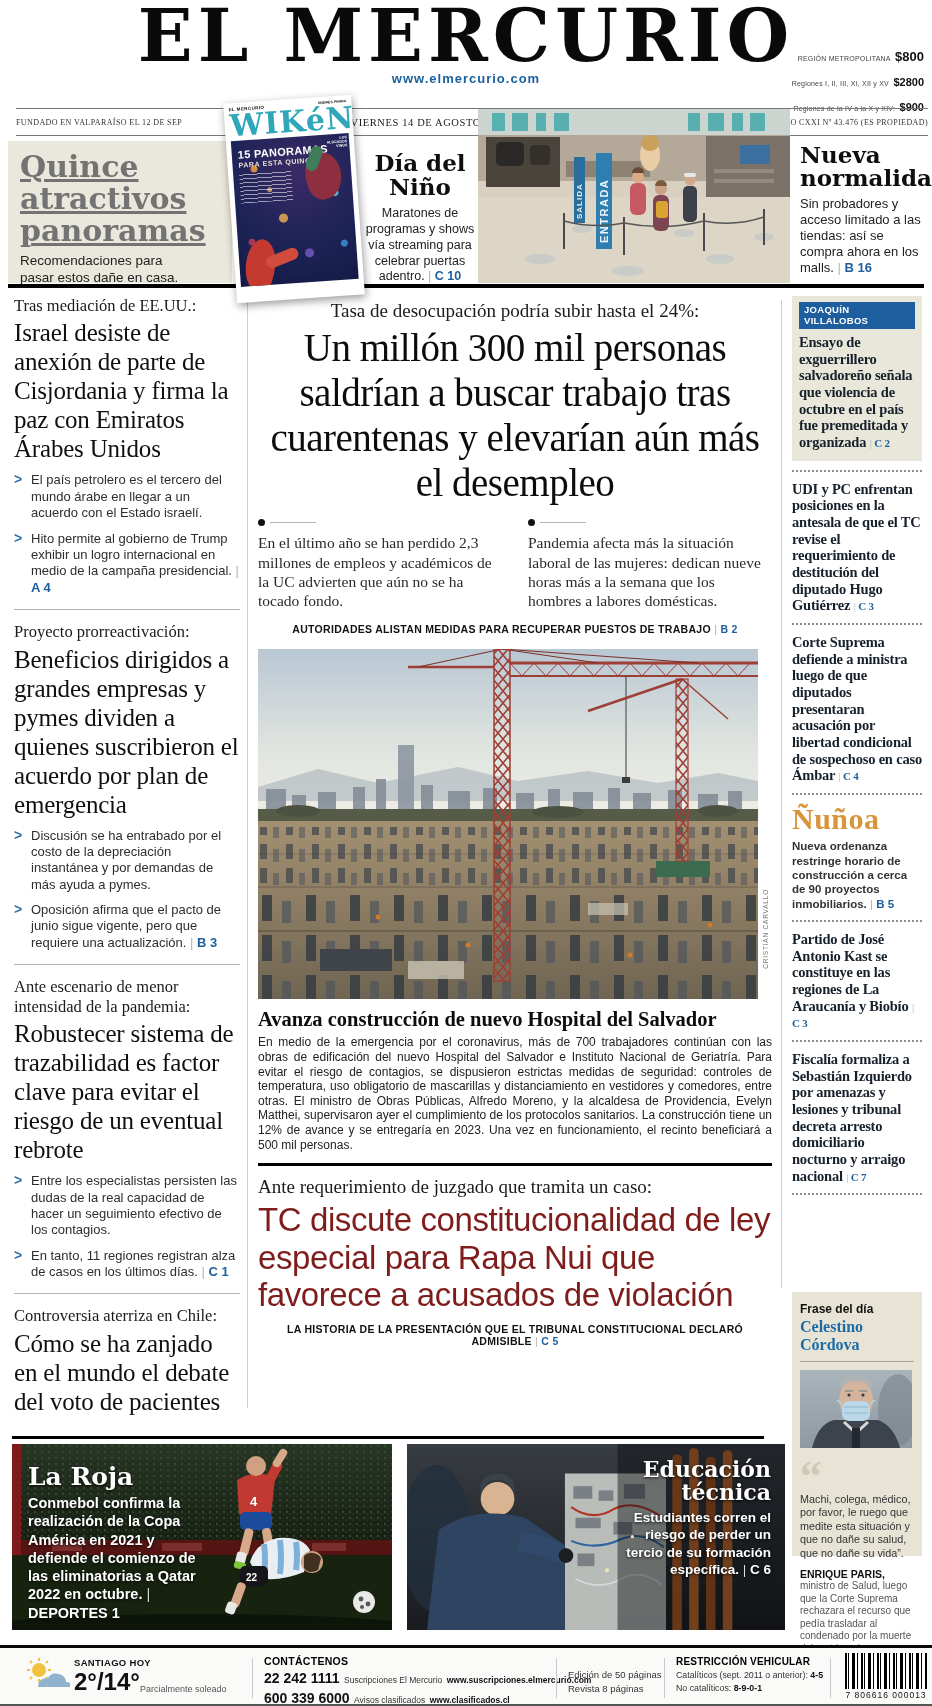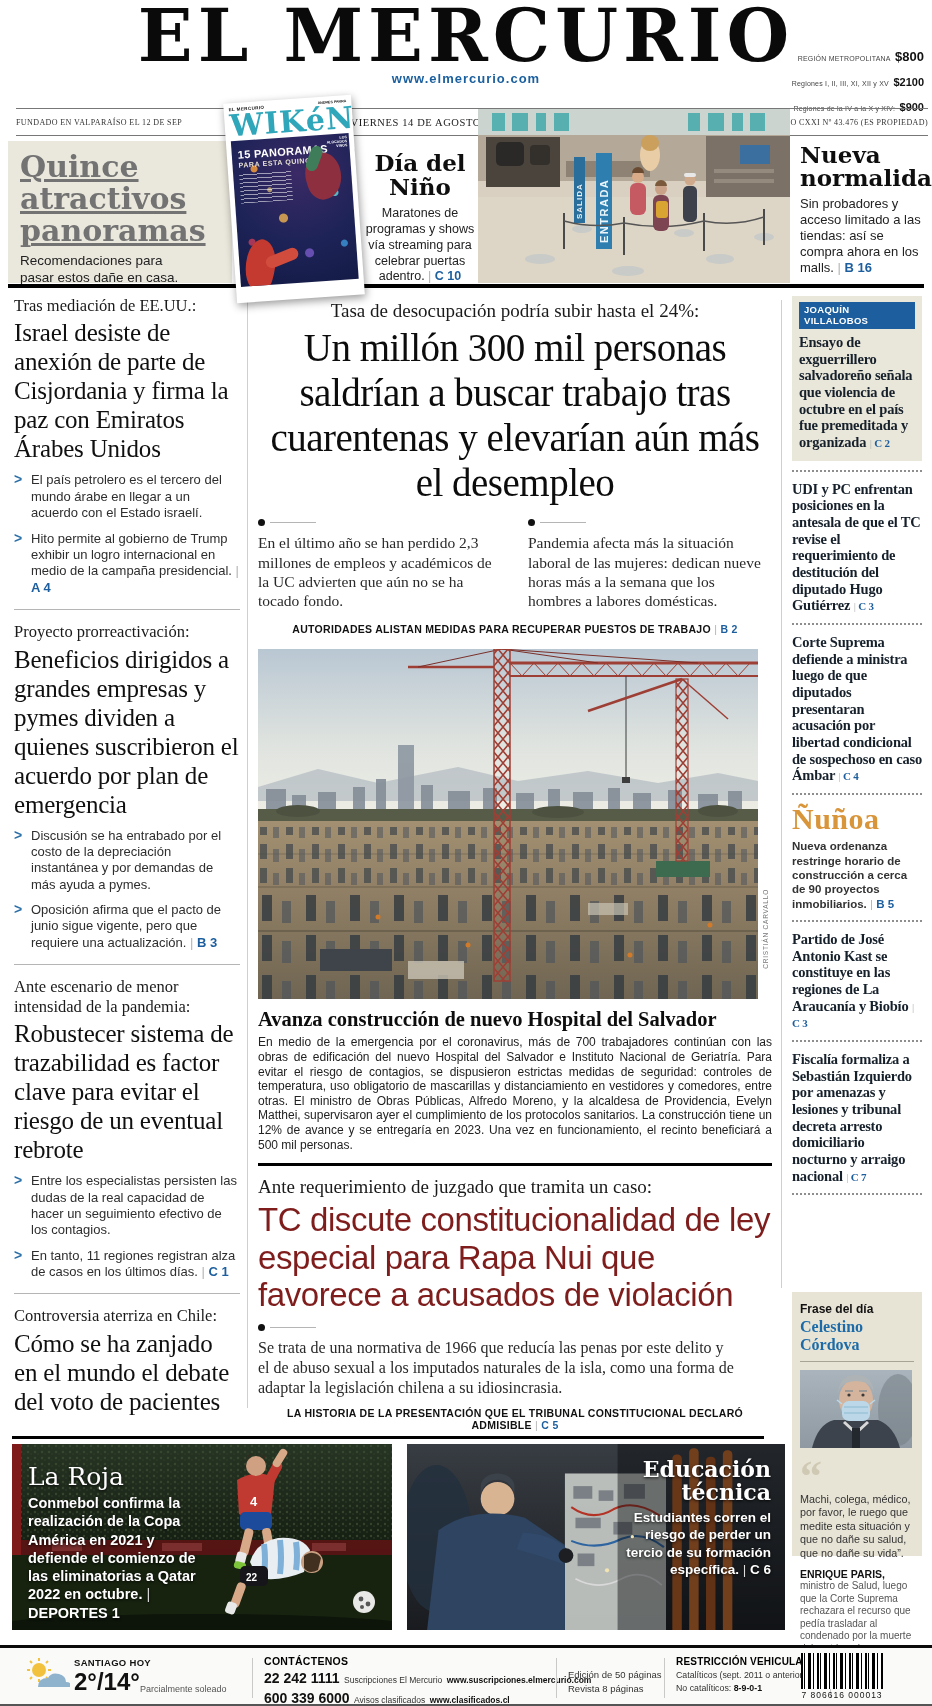--- a/index.html
+++ b/index.html
@@ -143,21 +143,21 @@
   .quote-info .pageb { font-weight:bold; color:#111; }
 
   
   .bottom-rule { left:12px; width:752px; top:1436px; height:3px; }
   .photo-box { position:absolute; top:1444px; height:186px; overflow:hidden; }
   .box-roja { left:12px; width:380px; }
   .box-edu { left:407px; width:378px; }
   .box-svg { position:absolute; inset:0; }
   .roja-txt { position:absolute; left:16px; top:18px; width:185px; color:#fff;
               text-shadow:0 1px 3px rgba(0,0,0,.85); }
-  .roja-title { font-family:"DejaVu Serif", serif; font-weight:normal; font-size:25px; }
+  .roja-title { font-family:"DejaVu Serif", serif; font-weight:bold; font-size:25px; }
   .roja-body { font-size:14.5px; font-weight:bold; line-height:1.26; margin-top:3px; }
   .wpage::before { content:"| "; color:#ddd; font-weight:normal; }
   .edu-txt { position:absolute; right:14px; top:14px; width:160px; color:#fff; text-align:right;
              text-shadow:0 1px 3px rgba(0,0,0,.85); }
   .edu-title { font-family:"DejaVu Serif", serif; font-weight:bold; font-size:22px; line-height:1.05; }
   .edu-body { font-size:13.5px; font-weight:bold; line-height:1.28; margin-top:5px; }
 
   
   .footer { position:absolute; left:0; top:1645px; width:932px; height:61px; background:#fafaf8;
             border-top:3px solid #0a0a0a; }
@@ -170,41 +170,41 @@
   .fc-title { font-size:10.5px; font-weight:bold; letter-spacing:.3px; }
   .fc-row { margin-top:2px; white-space:nowrap; }
   .fc-phone { font-size:14px; font-weight:bold; color:#111; }
   .fc-small { font-size:8.5px; color:#333; }
   .fc-url { font-size:8.5px; font-weight:bold; color:#111; }
   .f-edition { position:absolute; left:568px; top:20px; font-size:9.5px; color:#333; line-height:1.5; }
   .f-restr { position:absolute; left:676px; top:8px; }
   .fr-title { font-size:10px; font-weight:bold; letter-spacing:.2px; }
   .fr-line { font-size:8.8px; color:#333; margin-top:3px; }
   .fr-val { font-weight:bold; color:#111; }
-  .f-barcode { position:absolute; left:798px; top:5px; width:88px; text-align:center; }
+  .f-barcode { position:absolute; left:842px; top:5px; width:88px; text-align:center; }
   .barcode-bars { height:36px; margin:0 3px;
      background:repeating-linear-gradient(90deg,#000 0 2px,#fff 2px 3px,#000 3px 4px,#fff 4px 7px,#000 7px 10px,#fff 10px 12px,#000 12px 13px,#fff 13px 16px); }
   .barcode-num { font-size:8.5px; letter-spacing:1px; color:#111; margin-top:1px; }
 </style>
 </head>
 <body>
 
 <div class="page">
 
   <header class="masthead">
     <div class="mast-title">EL MERCURIO</div>
     <div class="mast-site">www.elmercurio.com</div>
     <div class="mast-prices">
       <div class="price-row">
         <span class="price-label">REGIÓN METROPOLITANA</span>
         <span class="price-val big">$800</span>
       </div>
       <div class="price-row">
         <span class="price-label">Regiones I, II, III, XI, XII y XV</span>
-        <span class="price-val">$2100</span>
+        <span class="price-val">$2800</span>
       </div>
       <div class="price-row">
         <span class="price-label">Regiones de la IV a la X y XIV:</span>
         <span class="price-val">$900</span>
       </div>
     </div>
   </header>
 
   <div class="dateline">
     <span class="dl">FUNDADO EN VALPARAÍSO EL 12 DE SEP</span>
@@ -447,27 +447,20 @@
       <span class="photo-credit">CRISTIÁN CARVALLO</span>
     </div>
 
     <div class="cap-title">Avanza construcción de nuevo Hospital del Salvador</div>
     <p class="cap-text">En medio de la emergencia por el coronavirus, más de 700 trabajadores continúan con las obras de edificación del nuevo Hospital del Salvador e Instituto Nacional de Geriatría. Para evitar el riesgo de contagios, se dispusieron estrictas medidas de seguridad: controles de temperatura, uso obligatorio de mascarillas y distanciamiento en vestidores y comedores, entre otras. El ministro de Obras Públicas, Alfredo Moreno, y la alcaldesa de Providencia, Evelyn Matthei, supervisaron ayer el cumplimiento de los protocolos sanitarios. La construcción tiene un 12% de avance y se entregaría en 2023. Una vez en funcionamiento, el recinto beneficiará a 500 mil personas.</p>
 
     <div class="tc-rule"></div>
 
     <div class="tc-kicker">Ante requerimiento de juzgado que tramita un caso:</div>
     <h1 class="tc-head">TC discute constitucionalidad de ley especial para Rapa Nui que favorece a acusados de violación</h1>
-    <div class="tc-deck">
-      <div class="deck-mark">
-          <span class="deck-dot"></span>
-          <span class="deck-line"></span>
-        </div>
-      <p>Se trata de una normativa de 1966 que reducía las penas por este delito y el de abuso sexual a los imputados naturales de la isla, como una forma de adaptar la legislación chilena a su idiosincrasia.</p>
-    </div>
     <div class="caps-line tc-caps"><span>LA HISTORIA DE LA PRESENTACIÓN QUE EL TRIBUNAL CONSTITUCIONAL DECLARÓ ADMISIBLE</span> <span class="pref">C 5</span></div>
   </main>
 
   <aside class="col-right">
     <div class="op-box">
       <span class="op-label">JOAQUÍN VILLALOBOS</span>
       <div class="brief"><span>Ensayo de exguerrillero salvadoreño señala que violencia de octubre en el país fue premeditada y organizada</span> <span class="pref">C 2</span></div>
     </div>
     <div class="dotsep"></div>
 

